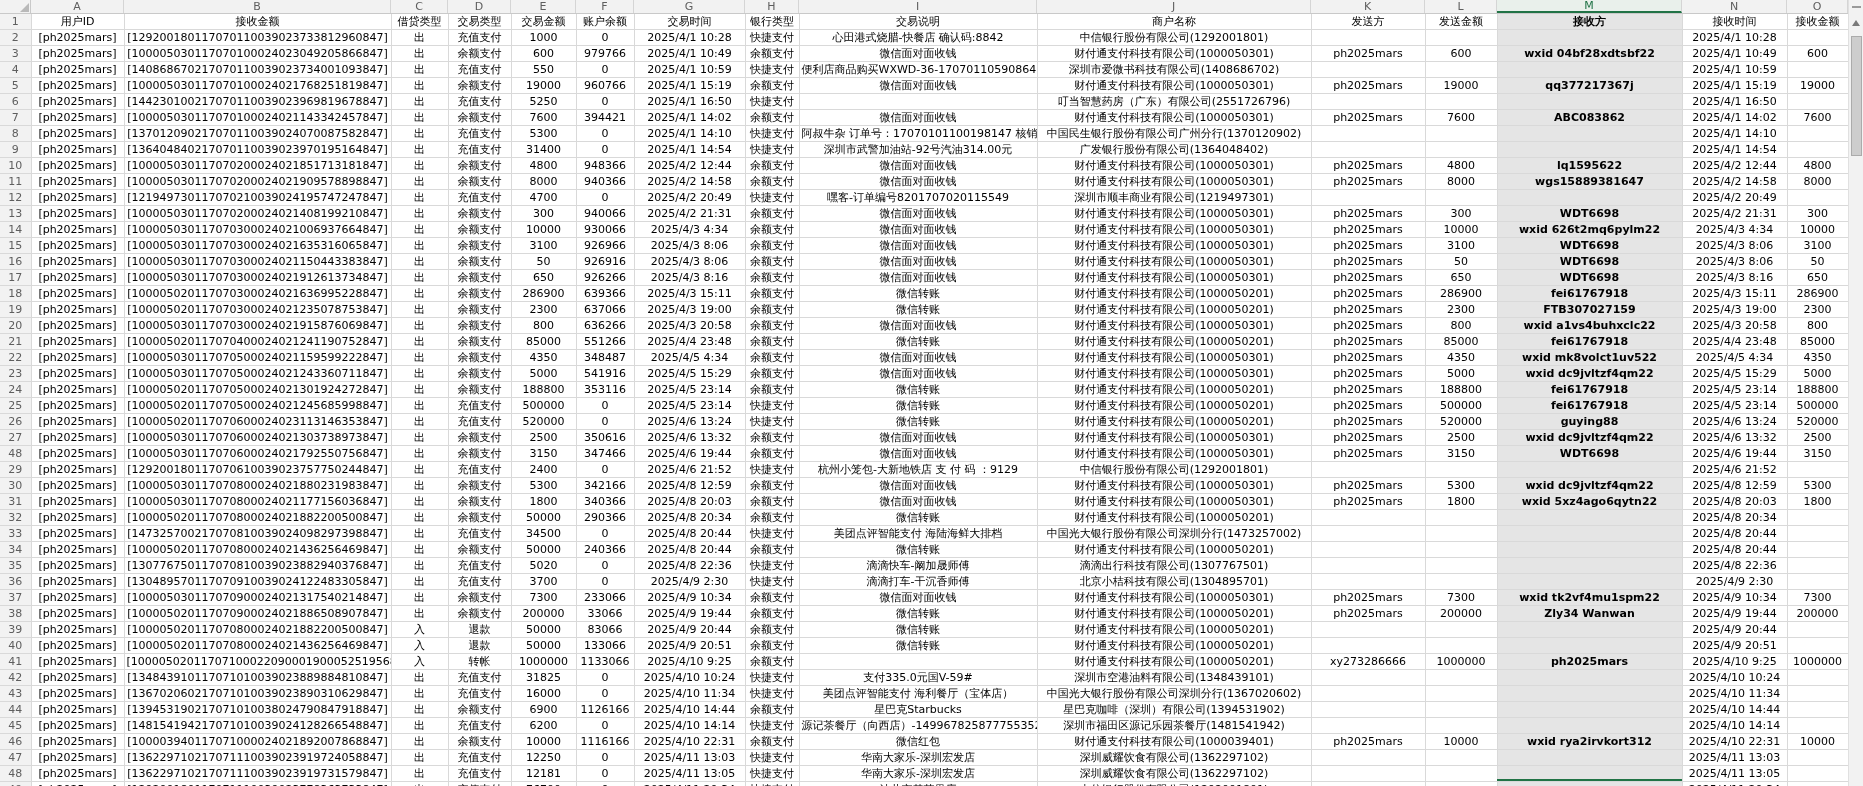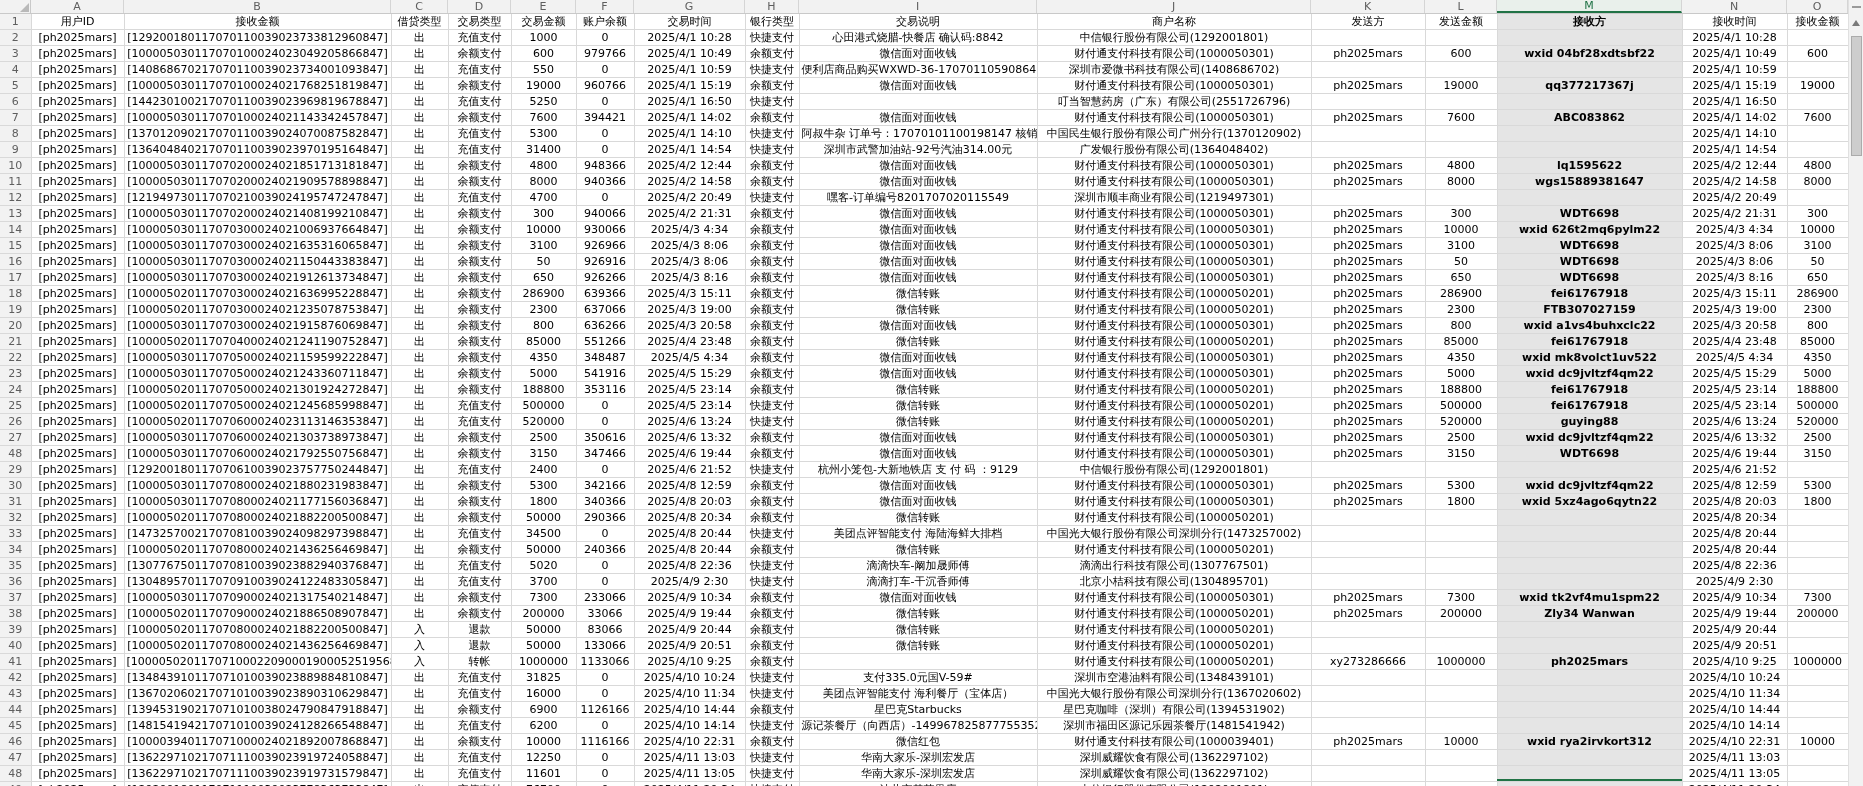--- a/index.html
+++ b/index.html
@@ -949,21 +949,21 @@
           <td class="selcol"></td>
           <td>2025/4/11 13:03</td>
           <td></td>
         </tr>
         <tr>
           <td class="gut">48</td>
           <td>[ph2025mars]</td>
           <td>[136229710217071110039023919731579847]</td>
           <td>出</td>
           <td>充值支付</td>
-          <td>11601</td>
+          <td>12181</td>
           <td>0</td>
           <td>2025/4/11 13:05</td>
           <td>快捷支付</td>
           <td>华南大家乐-深圳宏发店</td>
           <td>深圳威耀饮食有限公司(1362297102)</td>
           <td></td>
           <td></td>
           <td class="selcol"></td>
           <td>2025/4/11 13:05</td>
           <td></td>

